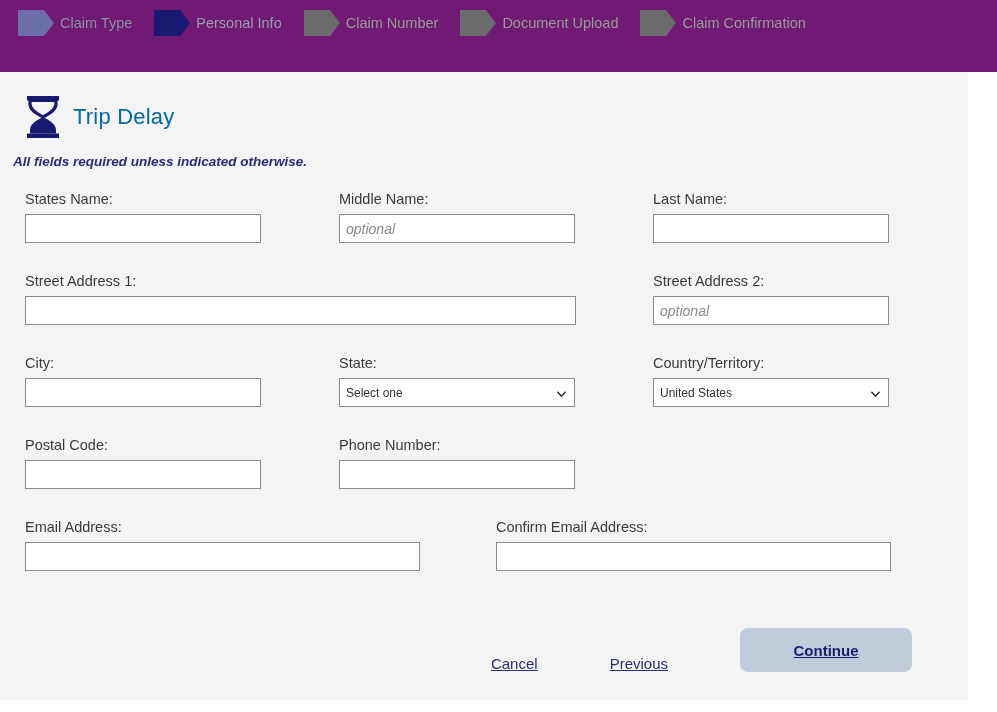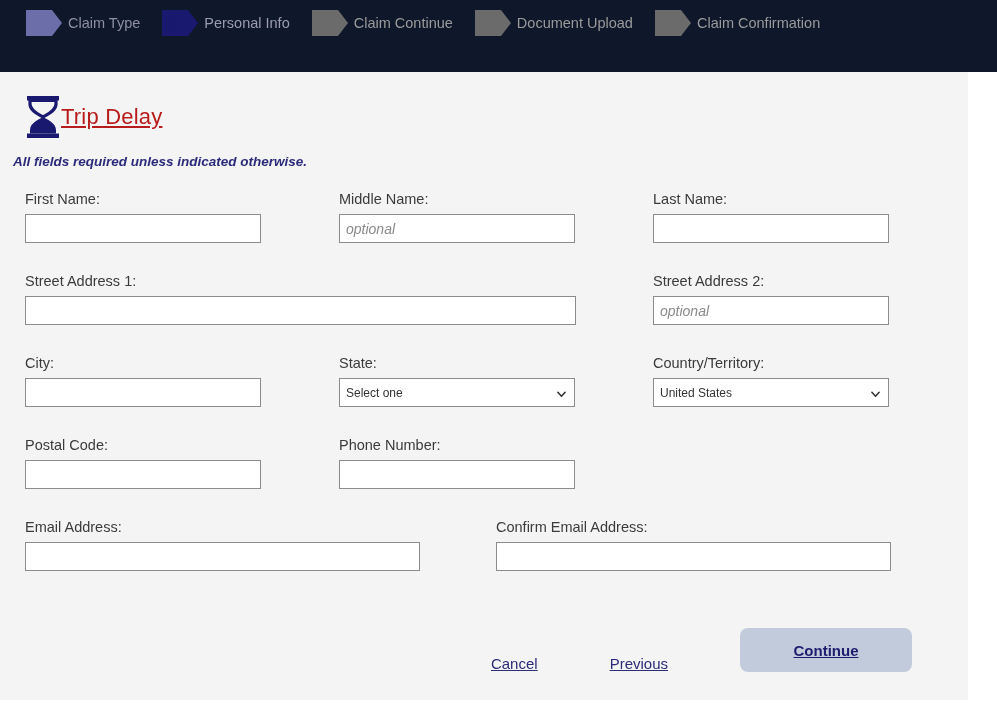--- a/index.html
+++ b/index.html
@@ -11,24 +11,24 @@
     height: 712px;
     background: #ffffff;
     font-family: "Liberation Sans", sans-serif;
     -webkit-font-smoothing: antialiased;
     overflow: hidden;
   }
 
   
   .stepbar {
     height: 72px;
-    background: #0f172a;
+    background: #701a75;
     display: flex;
     align-items: flex-start;
-    padding: 10px 0 0 26px;
+    padding: 10px 0 0 18px;
     box-sizing: border-box;
   }
   .step {
     display: flex;
     align-items: center;
     margin-right: 22px;
     height: 26px;
   }
   .step-badge {
     position: relative;
@@ -81,24 +81,24 @@
     align-items: center;
     padding-left: 25px;
     height: 54px;
   }
   .hourglass {
     width: 36px;
     height: 44px;
     flex: 0 0 auto;
   }
   .panel-title {
+    margin-left: 12px;
     font-size: 22px;
-    color: #b91c1c;
+    color: #0369a1;
     letter-spacing: 0.2px;
-    text-decoration: underline;
   }
 
   .required-note {
     padding-left: 13px;
     margin-top: 10px;
     font-size: 13.5px;
     font-weight: bold;
     font-style: italic;
     color: #2b2b7a;
   }
@@ -225,21 +225,21 @@
     <span class="step-label">Claim Type</span>
   </div>
 
   <div class="step active">
     <span class="step-badge" style="color: rgb(25, 25, 112); background-color: rgb(25, 25, 112);">2</span>
     <span class="step-label">Personal Info</span>
   </div>
 
   <div class="step future">
     <span class="step-badge" style="color: rgb(107, 107, 107); background-color: rgb(107, 107, 107);">3</span>
-    <span class="step-label">Claim Continue</span>
+    <span class="step-label">Claim Number</span>
   </div>
 
   <div class="step future">
     <span class="step-badge" style="color: rgb(107, 107, 107); background-color: rgb(107, 107, 107);">4</span>
     <span class="step-label">Document Upload</span>
   </div>
 
   <div class="step future">
     <span class="step-badge" style="color: rgb(107, 107, 107); background-color: rgb(107, 107, 107);">5</span>
     <span class="step-label">Claim Confirmation</span>
@@ -258,21 +258,21 @@
     </svg>
     <div class="panel-title">Trip Delay</div>
   </div>
 
   <div class="required-note">All fields required unless indicated otherwise.</div>
 
   <div class="form">
 
     <div class="row">
       <div class="field c-left">
-        <label>First Name:</label>
+        <label>States Name:</label>
         <input type="text" style="width: 236px;" value="">
       </div>
       <div class="field c-mid">
         <label>Middle Name:</label>
         <input type="text" style="width: 236px;" placeholder="optional">
       </div>
       <div class="field c-right">
         <label>Last Name:</label>
         <input type="text" style="width: 236px;" value="">
       </div>

